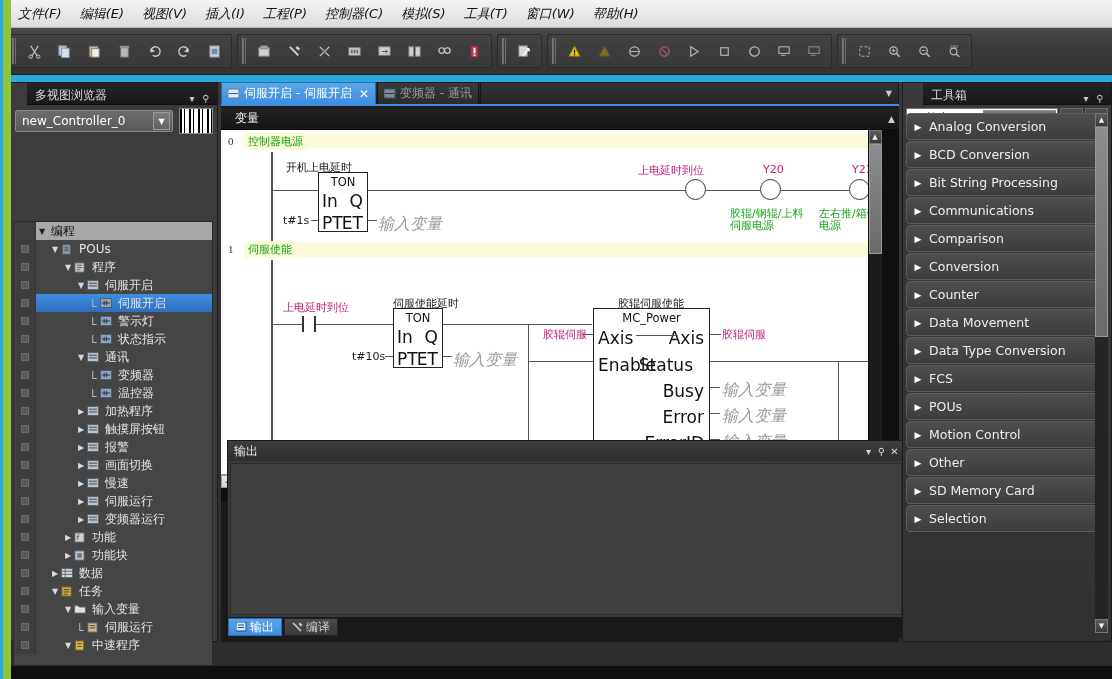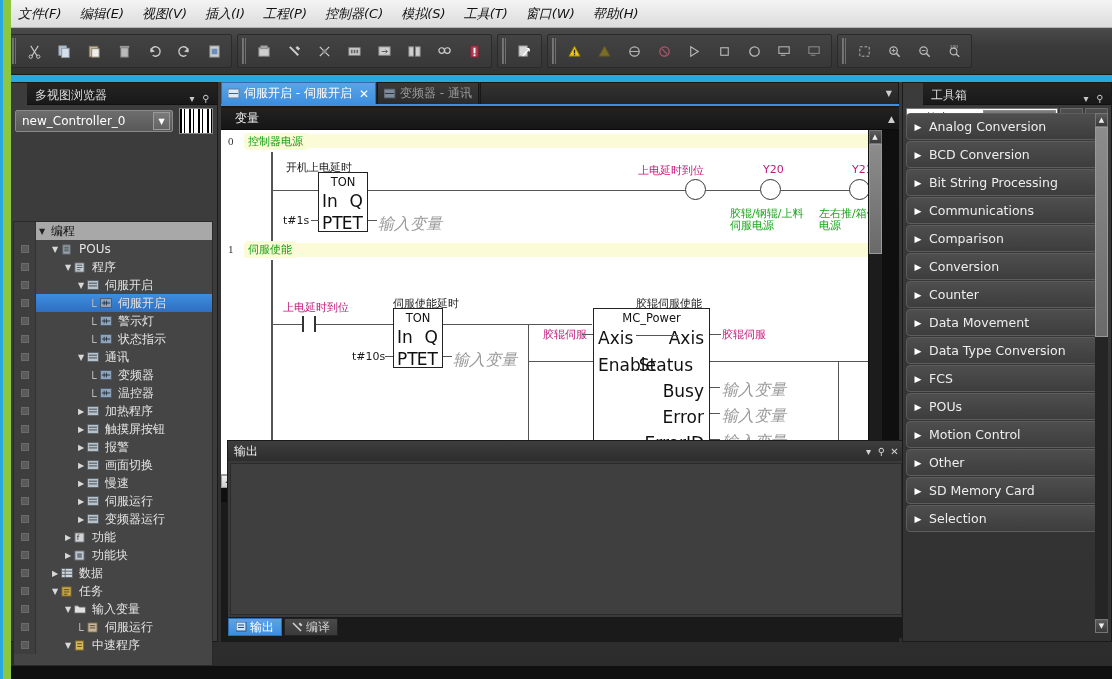--- a/index.html
+++ b/index.html
@@ -875,21 +875,21 @@
           <div class="pin" style="right:4px; top:40px;">ET</div>
         </div>
         <div class="lbl-k" style="left:131px; top:220px;">t#10s</div>
         <div class="wire" style="left:164px; top:226px; width:8px; height:1px;"></div>
         <div class="wire" style="left:222px; top:226px; width:9px; height:1px;"></div>
         <div class="lbl-gray" style="left:232px; top:220px;">输入变量</div>
 
         <div class="wire" style="left:222px; top:194px; width:149px; height:1px;"></div>
         <div class="wire" style="left:307px; top:194px; width:1px; height:116px;"></div>
 
-        <div class="lbl-k" style="left:415px; top:166px;">胶辊伺服使能</div>
+        <div class="lbl-k" style="left:397px; top:166px;">胶辊伺服使能</div>
         <div class="fb" style="left:372px; top:178px; width:117px; height:158px;">
           <div class="fbt">MC_Power</div>
           <div class="pin" style="left:4px; top:19px;">Axis</div>
           <div class="pin" style="right:5px; top:19px;">Axis</div>
           <div class="pin" style="left:4px; top:46px;">Enable</div>
           <div class="pin" style="right:16px; top:46px;">Status</div>
           <div class="pin" style="right:5px; top:72px;">Busy</div>
           <div class="pin" style="right:5px; top:98px;">Error</div>
           <div class="pin" style="right:5px; top:124px;">ErrorID</div>
           <div class="wire" style="left:42px; top:26px; width:42px; height:1px;"></div>

